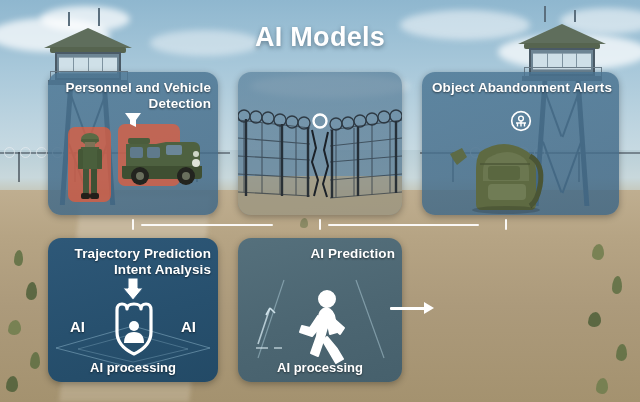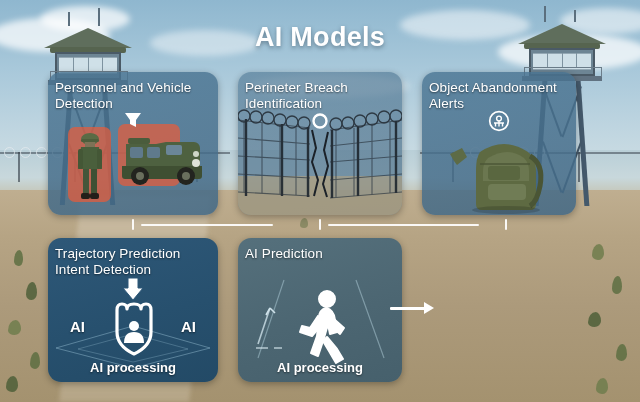--- a/index.html
+++ b/index.html
@@ -42,22 +42,22 @@
   .t-mull{position:absolute;width:1px;height:15px;background:#7e93a0;}
   .t-deck{position:absolute;height:5px;background:#607281;}
   .t-rail{position:absolute;height:9px;border:1px solid #6b7d8a;border-bottom:none;}
   .t-leg{position:absolute;width:5px;background:#44596b;}
   .t-brace{position:absolute;width:2px;background:#44596b;transform-origin:top left;}
   .t-ant{position:absolute;width:2px;background:#5b6f7e;}
 
   
   .card{position:absolute;border-radius:13px;overflow:hidden;
         box-shadow:0 2px 7px rgba(0,0,0,.3);}
-  .card .cap{position:absolute;left:0;right:0;top:8px;text-align:left;
-        color:#fff;font-weight:normal;font-size:13.5px;line-height:15.5px;
+  .card .cap{position:absolute;left:0;right:0;top:8px;text-align:right;
+        color:#fff;font-weight:bold;font-size:13.5px;line-height:15.5px;
         letter-spacing:.1px;text-shadow:0 1px 2px rgba(0,0,0,.55);
         padding:0 7px;box-sizing:border-box;}
   .card .foot{position:absolute;left:0;right:0;bottom:7px;text-align:center;
         color:#fff;font-weight:bold;font-size:13px;
         text-shadow:0 1px 2px rgba(0,0,0,.5);}
 
   
   .top{background:linear-gradient(170deg,rgba(73,116,146,.80),rgba(66,104,133,.86));}
   .top.mid{background:linear-gradient(170deg,rgba(70,111,140,.58),rgba(62,98,126,.62));}
 
@@ -282,27 +282,26 @@
           <circle cx="54" cy="18" r="6"></circle>
           <circle cx="66" cy="19" r="6"></circle>
         <circle cx="98" cy="20" r="6"></circle>
           <circle cx="110" cy="19" r="6"></circle>
           <circle cx="122" cy="17" r="6"></circle>
         <circle cx="134" cy="15" r="6"></circle>
           <circle cx="146" cy="13" r="6"></circle>
           <circle cx="158" cy="12" r="6"></circle>
       </g>
     </svg>
-    <div class="cap">Perineter Breach Identification</div>
     <svg class="marker" style="top:40px;" width="18" height="18" viewBox="0 0 18 18">
       <circle cx="9" cy="9" r="6.5" fill="none" stroke="#fff" stroke-width="2.4"></circle>
     </svg>
   </div>
 
-  <div class="card top" style="left:422px;top:72px;width:154px;height:143px;">
+  <div class="card top" style="left:422px;top:72px;width:197px;height:143px;">
     <svg style="position:absolute;left:22px;top:58px;" width="128" height="84" viewBox="0 0 128 84">
 
       <path d="M6 24 l12 -6 l5 9 l-10 8 l-3 -4 z" fill="#5d6b46"></path>
 
       <path d="M36 22 q24 -16 48 0 q8 6 8 18 v34 q0 6 -6 6 h-48 q-6 0 -6 -6 v-34 q0 -12 4 -18 z" fill="#5e6a42"></path>
       <path d="M44 28 q20 -12 36 0 q5 5 5 13 v10 h-46 v-10 q0 -8 5 -13 z" fill="#6b7750"></path>
       <rect x="44" y="54" width="38" height="16" rx="4" fill="#707c55"></rect>
       <rect x="44" y="36" width="32" height="14" rx="3" fill="#5a6740"></rect>
       <path d="M86 26 q14 8 10 30 q-3 16 -10 20" fill="none" stroke="#4a5535" stroke-width="5"></path>
       <path d="M36 34 h50" stroke="#4c5737" stroke-width="1.6"></path>
@@ -334,21 +333,21 @@
     </svg>
 
     <svg style="position:absolute;left:63px;top:62px;" width="46" height="56" viewBox="0 0 46 56">
       <path d="M6 10 q0 -6 5 -6 q5 0 5 5 q0 -5 7 -5 q7 0 7 5 q0 -5 5 -5 q5 0 5 6 v22 q0 14 -17 22 q-17 -8 -17 -22 z" fill="none" stroke="#fff" stroke-width="3.2" stroke-linejoin="round"></path>
       <circle cx="23" cy="26" r="5" fill="#fff"></circle>
       <path d="M13 43 q0 -11 10 -11 q10 0 10 11 z" fill="#fff"></path>
     </svg>
     <div class="ailab" style="left:22px;top:80px;">AI</div>
     <div class="ailab" style="right:22px;top:80px;">AI</div>
 
-    <div class="cap">Trajectory Prediction Intent Detection</div>
+    <div class="cap">Trajectory Prediction Intent Analysis</div>
     <div class="foot">AI processing</div>
   </div>
 
   <div class="card bot mid" style="left:238px;top:238px;width:164px;height:144px;">
     <svg style="position:absolute;left:0;top:36px;" width="164" height="88" viewBox="0 0 164 88">
       <path d="M20 84 L46 6" stroke="#a9c6d2" stroke-width="1.2" opacity=".55" fill="none"></path>
       <path d="M118 6 L146 84" stroke="#a9c6d2" stroke-width="1.2" opacity=".55" fill="none"></path>
       <path d="M20 70 L32 34" stroke="#cfe2ea" stroke-width="1.6" opacity=".8" fill="none"></path>
       <path d="M32 34 l-4 7 M32 34 l5 5" stroke="#cfe2ea" stroke-width="1.6" fill="none"></path>
       <path d="M18 74 h12 M36 74 h8" stroke="#cfe2ea" stroke-width="1.6" opacity=".8" fill="none"></path>

